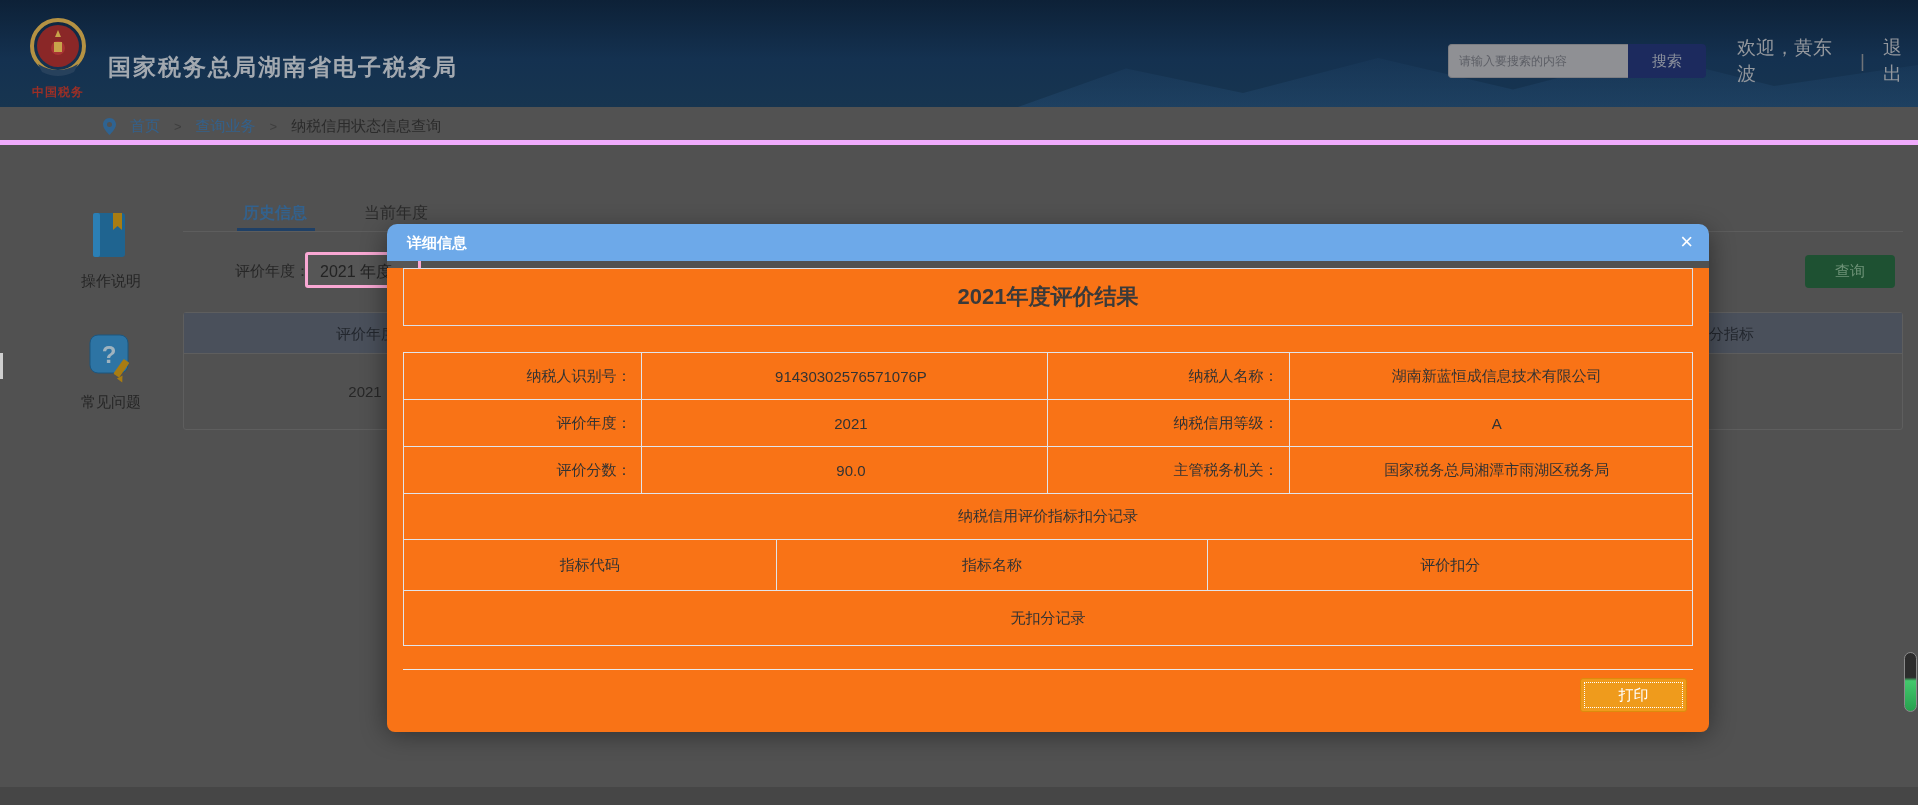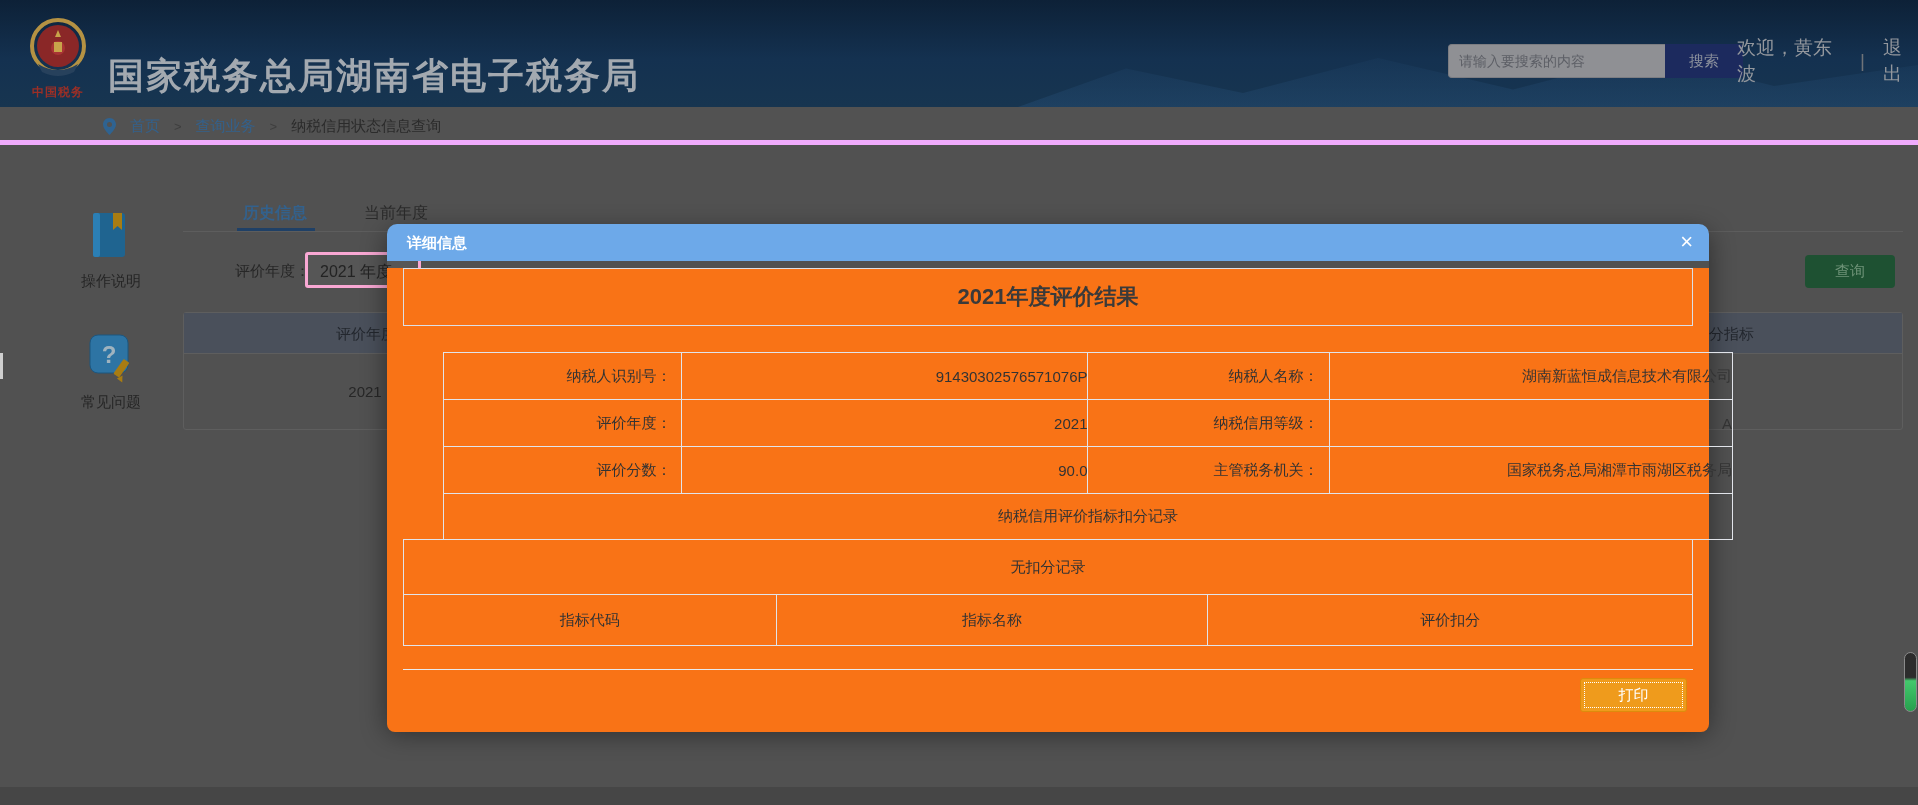--- a/index.html
+++ b/index.html
@@ -8,25 +8,25 @@
 
   
   .site-header { position:absolute; left:0; top:0; width:1918px; height:107px;
     background:linear-gradient(180deg,#0d2137 0%,#143150 55%,#173550 100%); overflow:hidden; }
   .mountains { position:absolute; right:0; bottom:0; width:900px; height:70px; opacity:.55;
     background:linear-gradient(180deg, rgba(40,80,120,0) 0%, rgba(38,78,118,.8) 100%);
     clip-path:polygon(0 100%,12% 45%,25% 80%,40% 30%,55% 75%,70% 25%,84% 70%,100% 40%,100% 100%); }
   .logo { position:absolute; left:26px; top:16px; width:64px; height:64px; }
   .logo-caption { position:absolute; left:20px; top:84px; width:76px; text-align:center;
     color:#9c2f26; font-size:12px; font-weight:bold; letter-spacing:1px; }
-  .site-title { position:absolute; left:108px; top:52px; font-size:36px; font-weight:bold;
+  .site-title { position:absolute; left:108px; top:52px; font-size:23px; font-weight:bold;
     color:#a3a9b0; letter-spacing:2px; }
   .search-box { position:absolute; left:1448px; top:44px; height:34px; display:flex; }
-  .search-input { width:217px; height:34px; background:#8f9094; border:1px solid #7c7d82;
-    border-right:none; border-radius:4px 0 0 4px; padding:8px 10px; font-size:14px; color:#2c2c2c; outline:none; }
+  .search-input { width:180px; height:34px; background:#8f9094; border:1px solid #7c7d82;
+    border-right:none; border-radius:4px 0 0 4px; padding:8px 10px; font-size:12px; color:#2c2c2c; outline:none; }
   .search-input::placeholder { color:#5d5f66; }
   .search-btn { width:78px; height:34px; background:#1c2a5e; color:#8b909c; border:none;
     border-radius:0 4px 4px 0; font-size:15px; cursor:pointer; }
   .user-area { position:absolute; left:1737px; top:44px; height:34px; display:flex; align-items:center;
     gap:18px; color:#93979d; font-size:19px; }
   .user-sep { color:#6f7378; }
   .logout { color:#93979d; cursor:pointer; }
 
   
   .breadcrumb-bar { position:absolute; left:0; top:107px; width:1918px; height:38px;
@@ -77,24 +77,24 @@
   .modal-title { line-height:37px; padding-left:20px; color:#ffffff; font-size:15px; font-weight:bold; }
   .modal-close { position:absolute; right:16px; top:0; height:37px; line-height:35px;
     color:#ffffff; font-size:22px; cursor:pointer; }
   .modal-body { height:464px; background:#f97316; border-radius:0 0 8px 8px; padding:0 16px; }
 
   .result-title-box { margin-top:7px; height:58px; line-height:56px; border:1px solid #dcdfe6;
     text-align:center; font-size:22px; font-weight:bold; color:#3a3a3a; }
 
   table.info-grid { width:100%; border-collapse:collapse; table-layout:fixed; }
   .info-grid td { border:1px solid #e1e4ea; font-size:15px; color:#333; }
-  .grid-a { margin-top:26px;margin-left:40px; }
+  .grid-a { margin-top:26px; }
   .grid-b { margin-top:-1px; }
   .cell-label { text-align:right; padding-right:10px; height:47px; }
-  .cell-value { text-align:right; padding-left:12px; height:47px; }
+  .cell-value { text-align:center; padding-left:12px; height:47px; }
   .cell-section { text-align:center; height:46px; }
   .cell-head { text-align:center; height:51px; }
   .cell-empty { text-align:center; height:55px; color:#555; }
 
   .modal-divider { margin-top:23px; border-top:1px solid #e8eaed; }
   .modal-footer { text-align:right; padding-top:8px; }
   .print-btn { width:107px; height:34px; background:#ef9b1c; border:1px solid #dd8b0c;
     outline:1px dotted #ffffff; outline-offset:-5px; color:#ffffff; font-size:15px;
     border-radius:3px; cursor:pointer; margin-right:6px; }
 </style>
@@ -223,26 +223,26 @@
         </table>
 
       <table class="info-grid grid-b">
         <colgroup>
             <col style="width:28.9%">
             <col style="width:33.5%">
             <col style="width:37.6%">
           </colgroup>
         <tbody>
             <tr>
-          <td class="cell-empty" colspan="3">无扣分记录</td>
-        </tr>
-        <tr>
           <td class="cell-head">指标代码</td>
           <td class="cell-head">指标名称</td>
           <td class="cell-head">评价扣分</td>
+        </tr>
+        <tr>
+          <td class="cell-empty" colspan="3">无扣分记录</td>
         </tr>
       </tbody>
         </table>
 
       <div class="modal-divider"></div>
       <div class="modal-footer">
         <button class="print-btn">打印</button>
       </div>
 
     </div>

